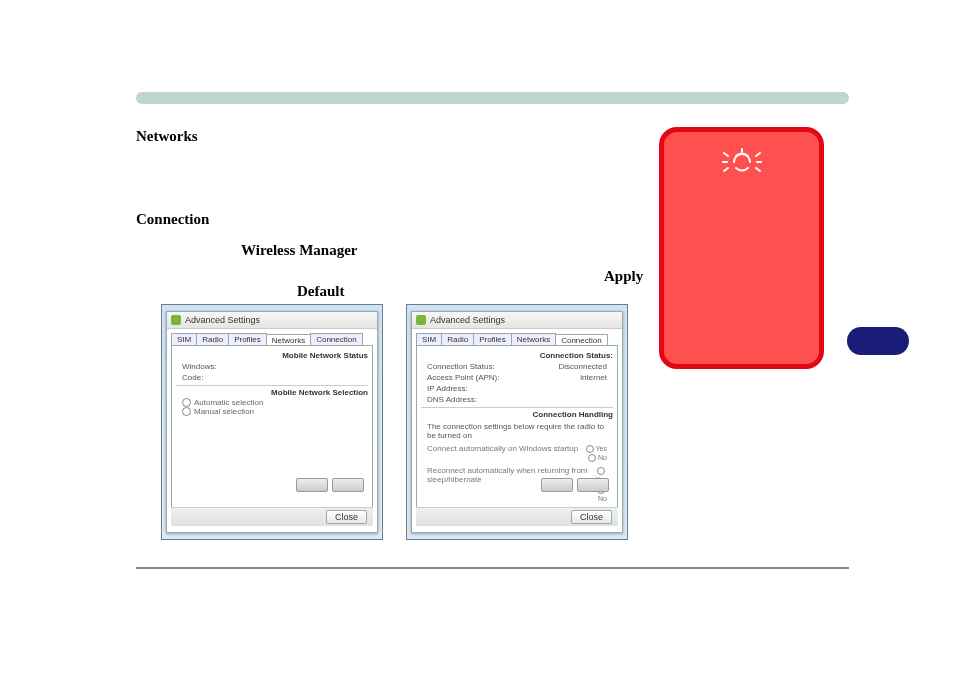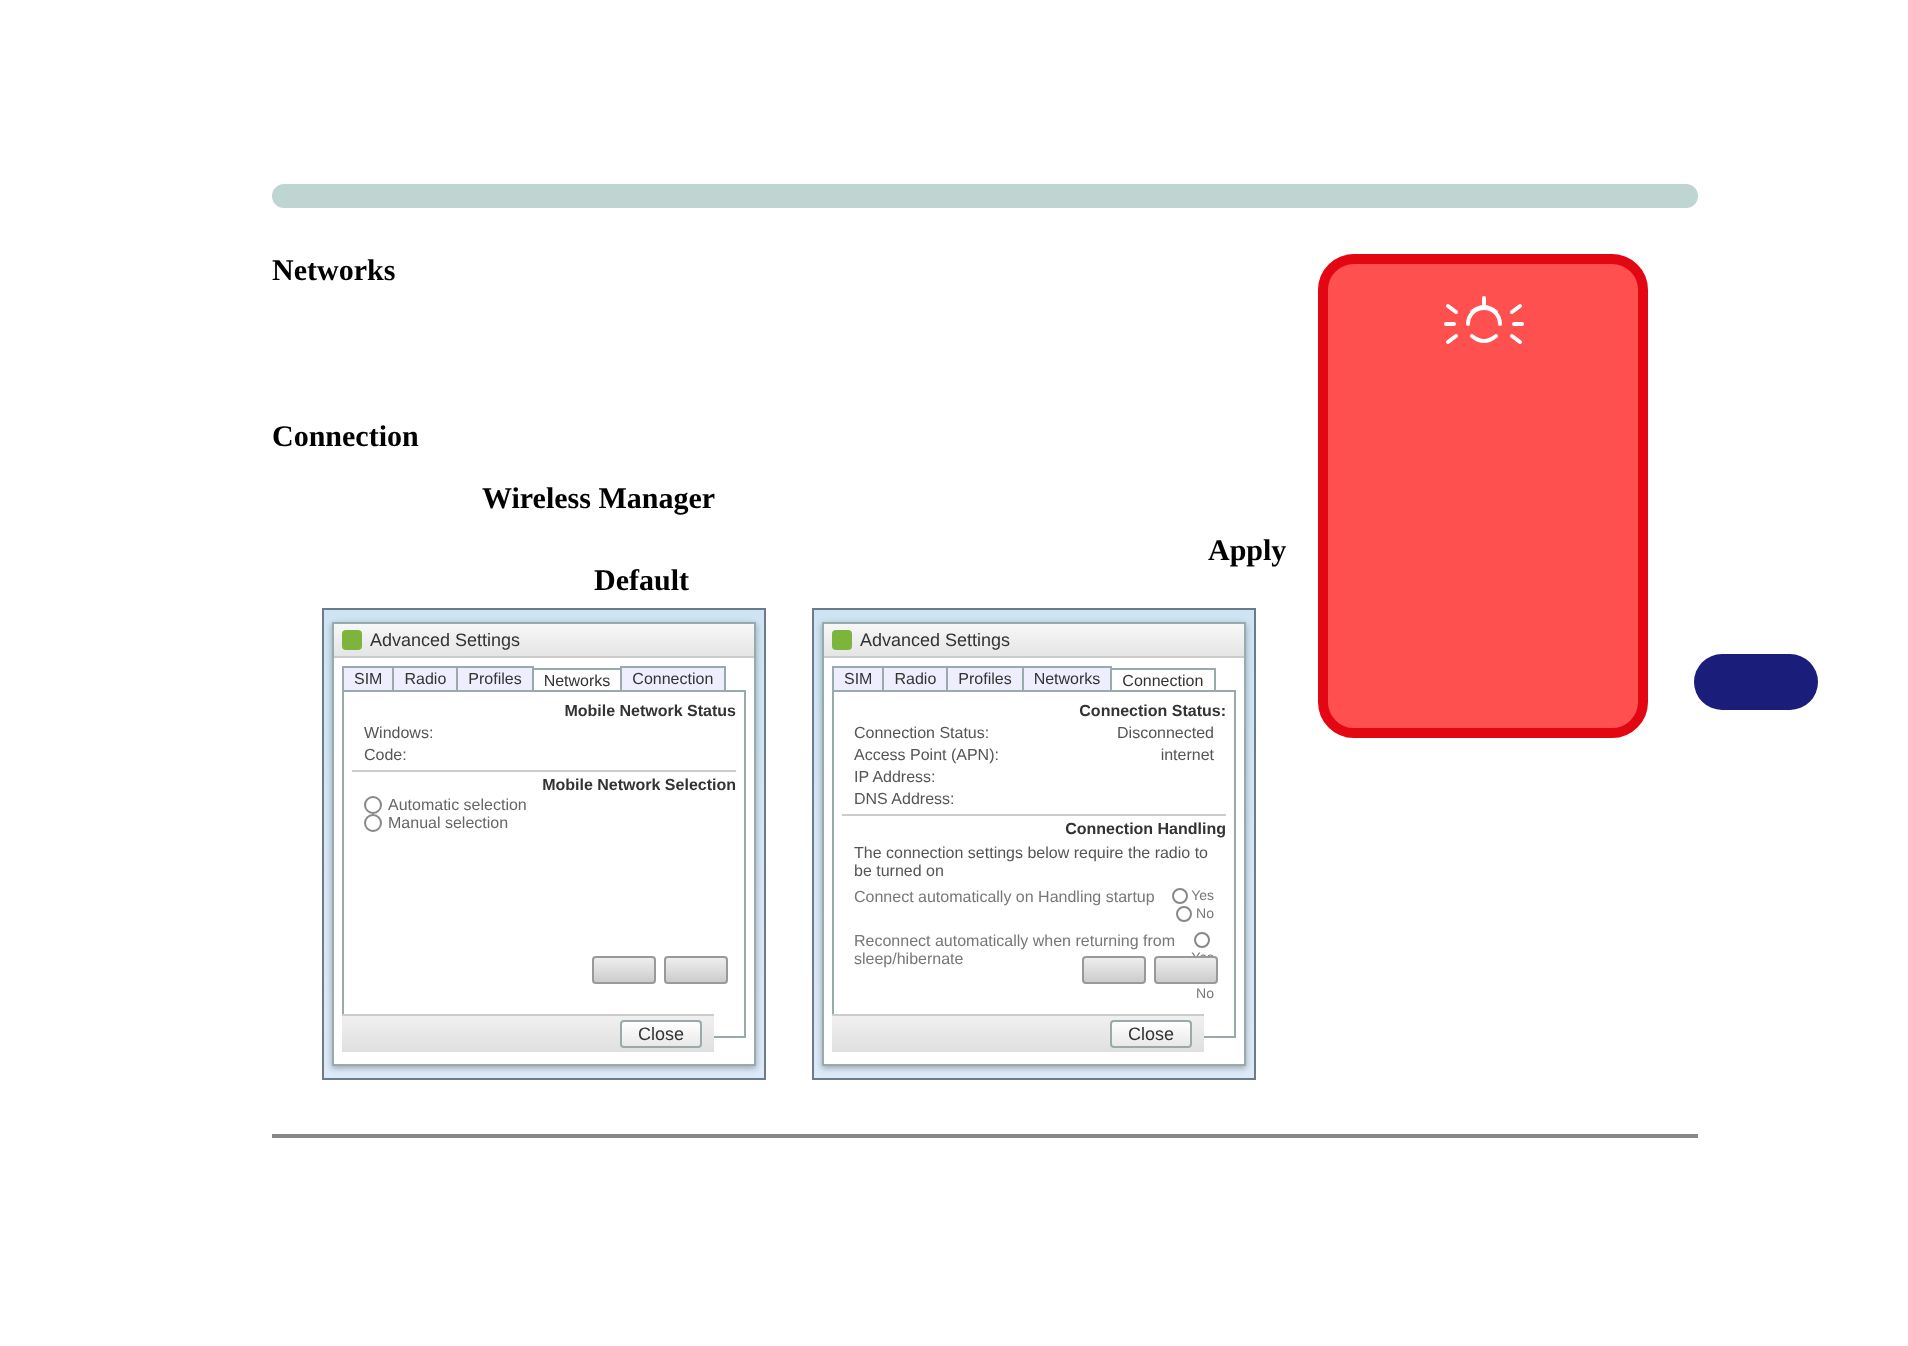--- a/index.html
+++ b/index.html
@@ -20,21 +20,21 @@
   .shot .tab.active{background:#fff;position:relative;top:1px;}
   .shot .panel{border:1px solid #9aa;margin:0 4px;padding:3px 4px;background:#fff;}
   .shot .grp{font-weight:bold;font-size:8px;margin:2px 0 1px;text-align:right;}
   .shot hr{border:none;border-top:1px solid #ccc;margin:2px 0;}
   .shot .row{display:flex;justify-content:space-between;padding:1px 6px;color:#555;}
   .shot .radio{display:flex;align-items:center;gap:3px;padding:0 6px;color:#666;}
   .shot .radio .dot{width:7px;height:7px;border:1px solid #888;border-radius:50%;display:inline-block;}
   .shot .list{margin:2px 6px;height:58px;border:1px solid #bbb;background:#fafafa;padding:2px 3px;color:#888;}
   .shot .btnrow{position:absolute;right:8px;bottom:26px;display:flex;gap:4px;}
   .shot .btn{width:30px;height:12px;background:linear-gradient(#eee,#ccc);border:1px solid #999;border-radius:2px;}
-  .shot .closebar{position:absolute;left:4px;right:20px;bottom:6px;height:18px;display:flex;justify-content:flex-end;align-items:center;padding:0 6px;background:linear-gradient(#f0f0f0,#e0e0e0);border-top:1px solid #ccc;margin-top:20px;}
+  .shot .closebar{position:absolute;left:4px;right:4px;bottom:6px;height:18px;display:flex;justify-content:flex-end;align-items:center;padding:0 6px;background:linear-gradient(#f0f0f0,#e0e0e0);border-top:1px solid #ccc;margin-top:20px;}
   .shot .close-btn{padding:1px 8px;border:1px solid #9aa;border-radius:2px;background:linear-gradient(#fff,#e9e9e9);font-size:9px;}
   .shot .note{padding:2px 6px;color:#555;}
   .shot .opt{display:flex;justify-content:space-between;align-items:flex-start;padding:2px 6px;color:#777;}
   .shot .yn{text-align:right;font-size:7px;color:#777;line-height:9px;}
   .shot .yn .dot{width:6px;height:6px;border:1px solid #888;border-radius:50%;display:inline-block;vertical-align:middle;margin-right:2px;}
 </style>
 </head>
 <body>
 
 <div class="page">
@@ -138,21 +138,21 @@
             <span></span>
           </div>
         <div class="row">
             <span>DNS Address:</span>
             <span></span>
           </div>
         <hr>
         <div class="grp">Connection Handling</div>
         <div class="note">The connection settings below require the radio to be turned on</div>
         <div class="opt">
-          <span>Connect automatically on Handling startup</span>
+          <span>Connect automatically on Windows startup</span>
           <span class="yn"><span class="dot"></span><span>Yes</span><br><span class="dot"></span><span>No</span></span>
         </div>
         <div class="opt">
           <span>Reconnect automatically when returning from sleep/hibernate</span>
           <span class="yn"><span class="dot"></span><span>Yes</span><br><span class="dot"></span><span>No</span></span>
         </div>
         <div class="btnrow">
           <div class="btn"></div>
           <div class="btn"></div>
         </div>

